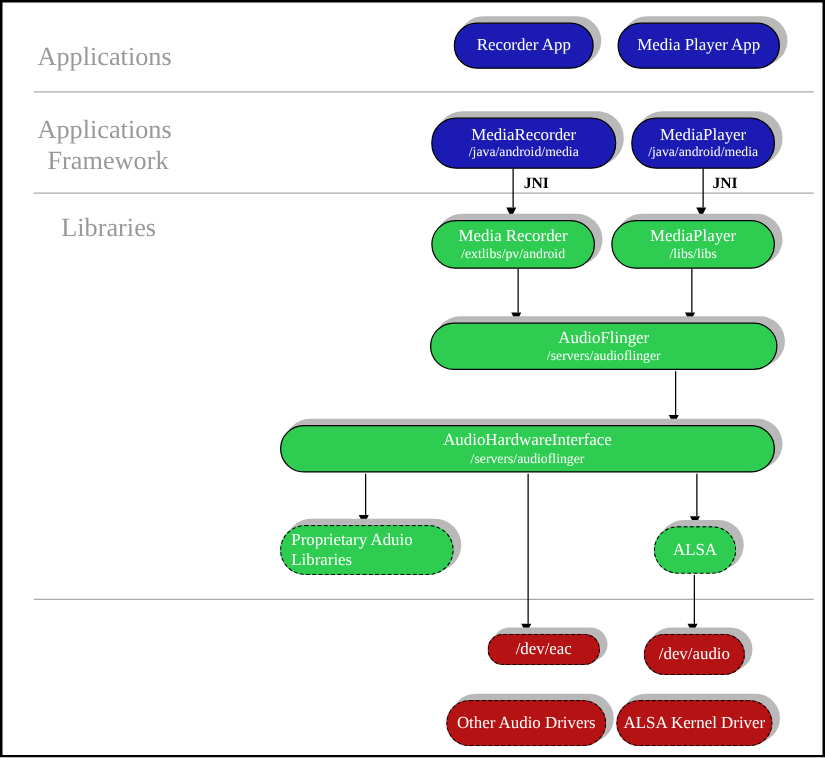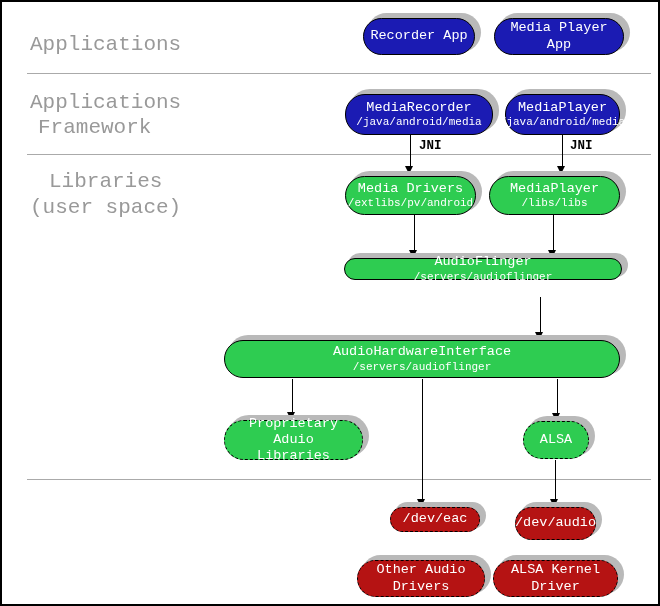--- a/index.html
+++ b/index.html
@@ -3,27 +3,27 @@
 <meta charset="utf-8">
 <style>
   :root{
     --app-blue:#1b1bb3; --lib-green:#2ecc51; --kernel-red:#b51313;
     --box-shadow:#b9b9b9; --divider-gray:#aaaaaa; --label-gray:#999999; --outline-black:#000000;
   }
   html,body{margin:0;padding:0;background:#fff;}
   #stage{
     position:relative;width:660px;height:606px;box-sizing:border-box;
     background:#fff;border:2px solid var(--outline-black);overflow:hidden;
-    font-family:Liberation Mono, monospace;
+    font-family:Liberation Serif, serif;
   }
   .divider{position:absolute;left:25px;width:624px;height:1px;background:var(--divider-gray);}
   .layer-label{position:absolute;color:var(--label-gray);font-size:21px;white-space:pre;}
   .node{
     position:absolute;box-sizing:border-box;display:flex;flex-direction:column;
-    align-items:center;justify-content:center;text-align:center;color:#fff;
+    align-items:center;justify-content:center;text-align:left;color:#fff;
     border:1.6px solid var(--outline-black);border-radius:20px;
     box-shadow:5px -4px 0 1px var(--box-shadow);line-height:1.2;
   }
   .node.dashed{border-style:dashed;}
   .node .t1{font-size:13.5px;}
   .node .t2{font-size:11px;}
   .blue{background:var(--app-blue);}
   .green{background:var(--lib-green);}
   .red{background:var(--kernel-red);}
   .vline{position:absolute;width:0;border-left:1.5px solid var(--outline-black);}
@@ -40,21 +40,20 @@
 <div id="stage">
 
   <div class="divider" style="top:71px"></div>
   <div class="divider" style="top:152px"></div>
   <div class="divider" style="top:477px"></div>
 
   <div class="layer-label" style="left:28px;top:31px">Applications</div>
   <div class="layer-label" style="left:28px;top:89px">Applications</div>
   <div class="layer-label" style="left:36px;top:114px">Framework</div>
   <div class="layer-label" style="left:47px;top:168px">Libraries</div>
-  <div class="layer-label" style="left:28px;top:194px">(user space)</div>
 
   <div class="node blue" style="left:361px;top:16px;width:112px;height:37px">
     <div class="t1">Recorder App</div>
   </div>
   <div class="node blue" style="left:492px;top:16px;width:130px;height:37px">
     <div class="t1">Media Player App</div>
   </div>
 
   <div class="node blue" style="left:343px;top:92px;width:148px;height:41px">
     <div class="t1">MediaRecorder</div>
@@ -67,34 +66,34 @@
 
   <div class="vline" style="left:408px;top:133px;height:31px"></div>
   <div class="arrowhead" style="left:403px;top:164px"></div>
   <div class="edge-label" style="left:417px;top:137px">JNI</div>
 
   <div class="vline" style="left:560px;top:133px;height:31px"></div>
   <div class="arrowhead" style="left:555px;top:164px"></div>
   <div class="edge-label" style="left:568px;top:137px">JNI</div>
 
   <div class="node green" style="left:343px;top:174px;width:131px;height:39px">
-    <div class="t1">Media Drivers</div>
+    <div class="t1">Media Recorder</div>
     <div class="t2">/extlibs/pv/android</div>
   </div>
   <div class="node green" style="left:487px;top:174px;width:131px;height:39px">
     <div class="t1">MediaPlayer</div>
     <div class="t2">/libs/libs</div>
   </div>
 
   <div class="vline" style="left:412px;top:213px;height:35px"></div>
   <div class="arrowhead" style="left:407px;top:248px"></div>
   <div class="vline" style="left:551px;top:213px;height:35px"></div>
   <div class="arrowhead" style="left:546px;top:248px"></div>
 
-  <div class="node green" style="left:342px;top:256px;width:278px;height:22px">
+  <div class="node green" style="left:342px;top:256px;width:278px;height:38px">
     <div class="t1">AudioFlinger</div>
     <div class="t2">/servers/audioflinger</div>
   </div>
 
   <div class="vline" style="left:538px;top:295px;height:35px"></div>
   <div class="arrowhead" style="left:533px;top:330px"></div>
 
   <div class="node green" style="left:222px;top:338px;width:396px;height:38px">
     <div class="t1">AudioHardwareInterface</div>
     <div class="t2">/servers/audioflinger</div>

